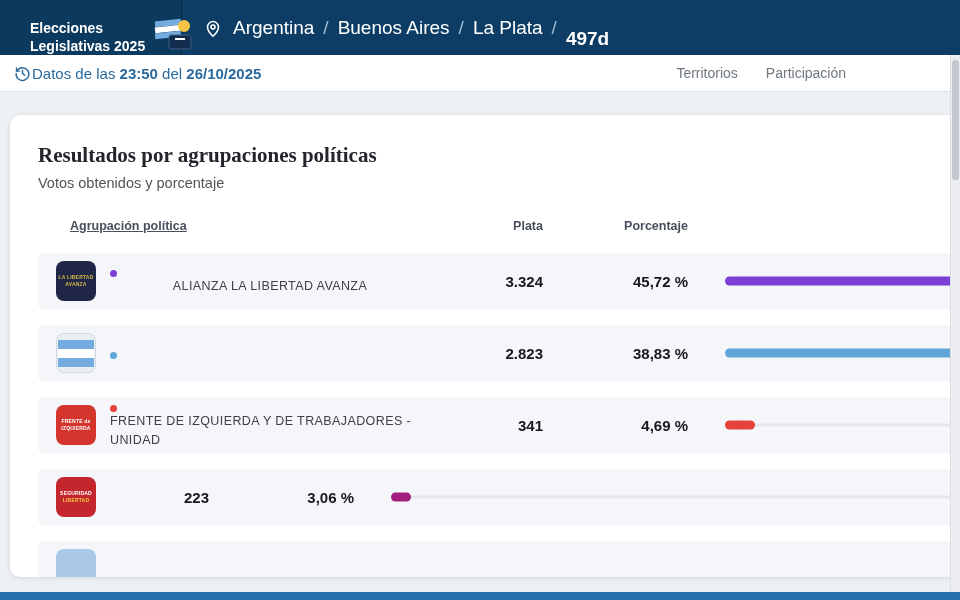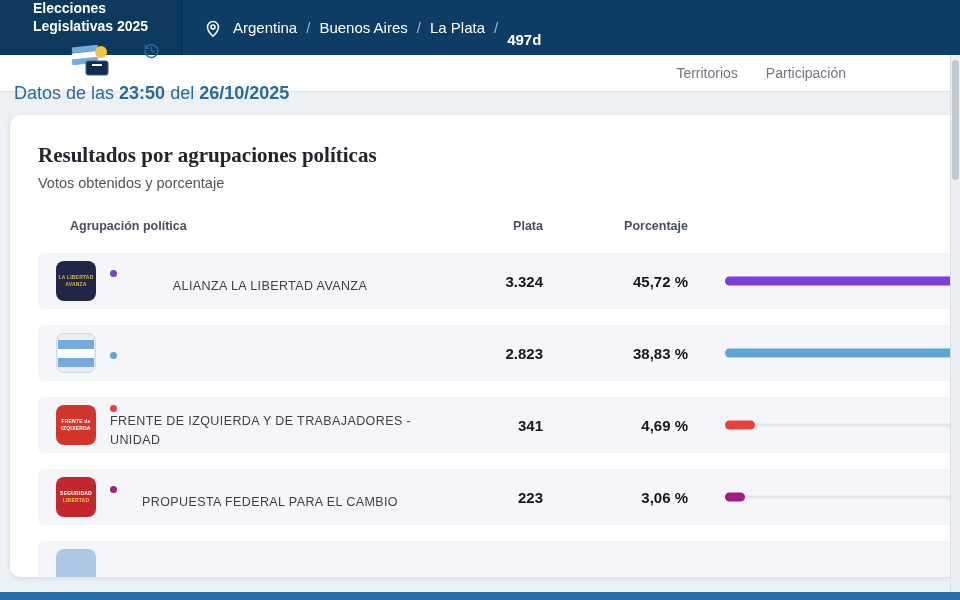--- a/index.html
+++ b/index.html
@@ -5,50 +5,50 @@
   * { box-sizing: border-box; }
   html,body { margin:0; padding:0; }
   body {
     width:960px; height:600px; overflow:hidden; position:relative;
     font-family:"Liberation Sans", sans-serif;
     background:#edf0f4;
   }
 
   
   .header { height:55px; background:#0d3d64; display:flex; align-items:center; }
-  .brand { width:182px; height:100%; display:flex; align-items:center; gap:8px;
-           padding-left:0; border-right:1px solid rgba(0,0,0,0.28); background:rgba(0,0,0,0.05);flex-direction:column; }
+  .brand { width:182px; height:100%; display:flex; align-items:flex-end; gap:8px;
+           padding-left:30px; border-right:1px solid rgba(0,0,0,0.28); background:rgba(0,0,0,0.05); }
   .brand-title { color:#fff; font-weight:bold; font-size:14px; line-height:1.25; white-space:nowrap; }
-  .breadcrumb { display:flex; align-items:center; padding-left:20px; color:#fff; font-size:15px; gap:9px; }
+  .breadcrumb { display:flex; align-items:center; padding-left:20px; color:#fff; font-size:19px; gap:9px; }
   .crumb { color:#fff; cursor:pointer; }
   .crumb-sep { color:#9db9d2; }
   .crumb-current { font-weight:bold;margin-top:23px; }
 
   
   .statusbar { height:37px; background:#fff; border-bottom:1px solid #dde2e8;
                display:flex; align-items:center; padding-left:14px; }
-  .status-left { display:flex; align-items:center; gap:24px; color:#2a6a9e; font-size:18px;flex-direction:column; }
+  .status-left { display:flex; align-items:center; gap:1px; color:#2a6a9e; font-size:15px; }
   .status-left b { font-weight:bold; }
   .tabs { margin-left:auto; margin-right:100px; display:flex; height:100%; }
   .tab { padding:0 14px; display:flex; align-items:center; font-size:14px; color:#6f7780;
          position:relative; cursor:pointer; white-space:nowrap; }
   .tab.active { color:#17405f; font-weight:bold; }
   .tab.active::after { content:""; position:absolute; left:0; right:0; bottom:0; height:3px; background:#1c4d7c; }
 
   
   .card { position:absolute; left:10px; top:115px; width:1130px; height:462px;
           background:#fff; border-radius:10px; box-shadow:0 1px 5px rgba(30,40,60,.12);
           padding:28px 0 0 28px; overflow:hidden; }
   .card-title { font-family:"Liberation Serif", serif; font-size:21px; font-weight:bold;
                 color:#24242c; margin:0 0 7px 0; }
   .card-subtitle { font-size:14.5px; color:#52525b; }
 
   .thead { display:flex; margin-top:28px; padding-left:32px; color:#49505c;
            font-size:12.5px; font-weight:bold; }
-  .h-party { width:360px; }
+  .h-party { width:360px;text-decoration:underline; }
   .h-votes { width:113px; text-align:right; }
   .h-pct   { width:145px; text-align:right; }
 
   .rows { margin-top:20px; }
   .prow { display:flex; align-items:center; height:56px; background:#f4f6f9;
           border-radius:6px; margin:0 20px 16px 0; }
   .logo { width:40px; height:40px; border-radius:8px; margin-left:18px; flex:0 0 auto;
           display:flex; flex-direction:column; align-items:center; justify-content:center;
           overflow:hidden; text-align:center; }
   .logo-l1, .logo-l2 { font-size:5px; font-weight:bold; letter-spacing:.2px; line-height:1.5; }
@@ -195,24 +195,20 @@
         <div class="track"></div>
         <div class="fill" style="background: rgb(229, 66, 59); width: 30.016px;"></div>
       </div>
     </div>
 
     <div class="prow">
       <div class="logo" style="background: rgb(196, 38, 46);">
         <span class="logo-l1" style="color: rgb(255, 255, 255);">SEGURIDAD</span>
         <span class="logo-l2" style="color: rgb(244, 200, 74);">LIBERTAD</span>
       </div>
-      <div class="c-name">
-        <span class="dot" style="background: rgb(163, 29, 126);"></span>
-        <span class="pname">PROPUESTA FEDERAL PARA EL CAMBIO</span>
-      </div>
       <div class="c-votes">223</div>
       <div class="c-pct">3,06 %</div>
       <div class="c-bar">
         <div class="track"></div>
         <div class="fill" style="background: rgb(163, 29, 126); width: 19.584px;"></div>
       </div>
     </div>
 
     <div class="prow partial">
       <div class="logo" style="background: rgb(171, 201, 230);"></div>

